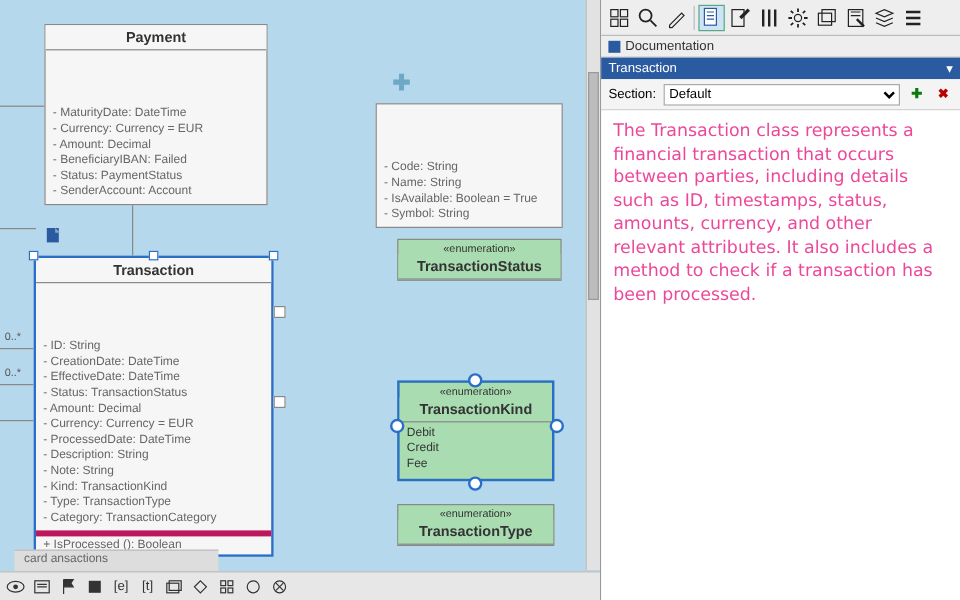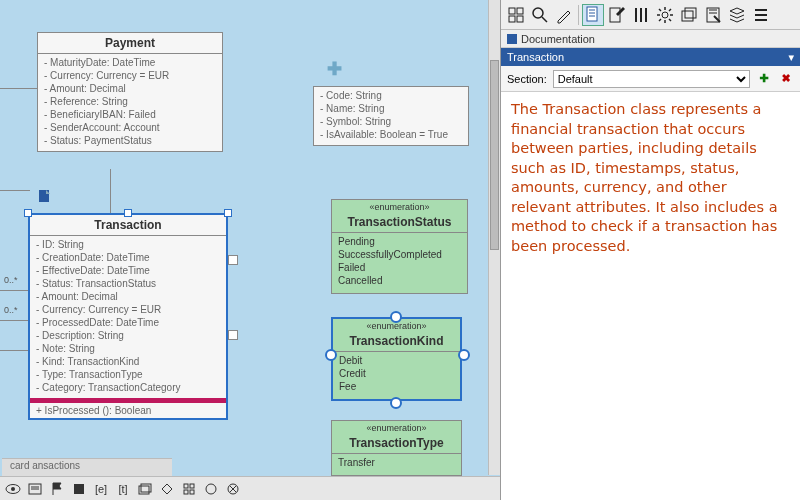--- a/index.html
+++ b/index.html
@@ -2,50 +2,50 @@
 <html><head>
 <meta charset="utf-8">
 <style>
   * { box-sizing: border-box; margin: 0; padding: 0; font-family: Arial, sans-serif; }
   html, body { width: 800px; height: 500px; overflow: hidden; background: #e8e8e8; }
   .root { display: flex; width: 800px; height: 500px; }
   .canvas-area { position: relative; width: 500px; height: 500px; background: #b5d8ed; overflow: hidden; }
   .canvas-inner { position: absolute; left: 0; top: 0; width: 500px; height: 475px; }
   .uml-box { position: absolute; background: #f6f6f6; border: 1px solid #888; font-size: 10px; color: #666; box-shadow: 0 0 0 0; }
   .uml-head { background: #f6f6f6; border-bottom: 1px solid #888; text-align: center; font-weight: bold; color: #333; padding: 3px 4px; font-size: 12px; }
-  .uml-body { padding: 2px 6px 4px 6px; }
+  .uml-body { padding: 2px 6px 4px 6px; margin-top: 44px; }
   .uml-body div { white-space: nowrap; padding: 1px 0; }
   .uml-method { border-top: 5px solid #be185d; padding: 2px 6px; }
   .enum { background: #a9dcb0; }
   .enum .uml-head { background: #a9dcb0; }
   .enum .stereo { font-size: 9px; text-align: center; color: #333; padding-top: 2px; }
   .enum-body { padding: 2px 6px 6px 6px; color: #333; }
   .enum-body div { padding: 1px 0; }
   .sel { border: 2px solid #2a6fc7; }
   .handle { position: absolute; width: 8px; height: 8px; background: #fff; border: 1px solid #2a6fc7; }
   .connector { position: absolute; background: #888; }
   .port { position: absolute; width: 10px; height: 10px; border: 1px solid #888; background: #fff; }
   .blue-circle { position: absolute; width: 12px; height: 12px; border: 2px solid #2a6fc7; border-radius: 50%; background: #fff; }
   .plus-icon { position: absolute; color: #6fa8c7; font-size: 18px; font-weight: bold; }
   .note-icon { position: absolute; width: 14px; height: 14px; }
   .note-icon svg { width: 14px; height: 14px; }
   .bottom-strip { position: absolute; left: 0; bottom: 0; width: 500px; height: 24px; background: #e7e7e7; border-top: 1px solid #bbb; display: flex; align-items: center; gap: 4px; padding: 0 4px; }
   .bottom-strip .tool { width: 18px; height: 16px; display: flex; align-items: center; justify-content: center; color: #333; font-size: 11px; }
-  .tab-strip { position: absolute; left: 2px; bottom: 24px; height: 18px; background: #ddd; font-size: 10px; color: #666; padding: 1px 8px; border-top: 1px solid #bbb; width: 170px; }
+  .tab-strip { position: absolute; left: 12px; bottom: 24px; height: 18px; background: #ddd; font-size: 10px; color: #666; padding: 1px 8px; border-top: 1px solid #bbb; width: 170px; }
   .right { width: 300px; height: 500px; background: #eee; display: flex; flex-direction: column; border-left: 1px solid #999; }
   .icon-bar { height: 30px; background: #eee; display: flex; align-items: center; gap: 2px; padding: 2px 4px; border-bottom: 1px solid #bbb; }
   .icon-bar .ib { width: 22px; height: 22px; display: flex; align-items: center; justify-content: center; }
   .icon-bar .sep { width: 1px; height: 20px; background: #bbb; margin: 0 1px; }
   .doc-title-row { height: 18px; background: #eee; display: flex; align-items: center; font-size: 11px; padding: 0 6px; border-bottom: 1px solid #ccc; color: #333; }
   .doc-title-row .blue-sq { width: 10px; height: 10px; background: #2a5aa0; margin-right: 4px; }
   .entity-bar { height: 18px; background: #2a5aa0; color: #fff; display: flex; align-items: center; padding: 0 6px; font-size: 11px; justify-content: space-between; }
   .section-row { height: 26px; display: flex; align-items: center; padding: 0 6px; gap: 6px; font-size: 11px; background: #f4f4f4; border-bottom: 1px solid #ccc; }
   .section-row select { flex: 1; font-size: 11px; height: 18px; border: 1px solid #aaa; background: #fff; }
   .section-row .btn { width: 16px; height: 16px; display: flex; align-items: center; justify-content: center; font-weight: bold; }
-  .doc-body { flex: 1; padding: 8px 10px; font-size: 14.5px; line-height: 1.35; color: #c2410c; background: #fff; font-family: "Segoe UI", "DejaVu Sans", Arial, sans-serif; }
+  .doc-body { flex: 1; padding: 8px 10px; font-size: 14.5px; line-height: 1.35; color: #ec4899; background: #fff; font-family: "Segoe UI", "DejaVu Sans", Arial, sans-serif; }
   .mult { position: absolute; font-size: 9px; color: #555; }
   .vscroll { position: absolute; right: 0; top: 0; width: 12px; height: 475px; background: #e2e2e2; border-left: 1px solid #bbb; }
   .vscroll .thumb { position: absolute; left: 1px; width: 9px; background: #bcbcbc; border: 1px solid #999; top: 60px; height: 190px; }
   svg { display: block; }
 </style>
 </head>
 <body>
 
 <div class="root">
 
@@ -56,48 +56,47 @@
       <div class="connector" style="left:0;top:290px;width:28px;height:1px"></div>
       <div class="connector" style="left:0;top:320px;width:28px;height:1px"></div>
       <div class="connector" style="left:0;top:350px;width:28px;height:1px"></div>
       <div class="connector" style="left:225;top:200px;width:1px;height:0"></div>
       <div class="connector" style="left:110px;top:169px;width:1px;height:44px"></div>
       <div class="connector" style="left:223;top:88px;width:90px;height:1px"></div>
 
       <div class="mult" style="left:4px;top:275px">0..*</div>
       <div class="mult" style="left:4px;top:305px">0..*</div>
 
-      <div class="uml-box" style="left:37px;top:32px;width:186px">
+      <div class="uml-box" style="left:37px;top:20px;width:186px">
         <div class="uml-head">Payment</div>
         <div class="uml-body">
           <div>- MaturityDate: DateTime</div>
           <div>- Currency: Currency = EUR</div>
           <div>- Amount: Decimal</div>
-          <div>- Reference: String</div>
           <div>- BeneficiaryIBAN: Failed</div>
+          <div>- Status: PaymentStatus</div>
           <div>- SenderAccount: Account</div>
-          <div>- Status: PaymentStatus</div>
         </div>
       </div>
 
       <div class="note-icon" style="left:38px;top:189px">
         <svg viewBox="0 0 14 14">
             <rect x="1" y="1" width="10" height="12" fill="#2a5aa0"></rect>
             <path d="M8 1 L12 5 L8 5 Z" fill="#8ab"></path>
           </svg>
       </div>
 
       <div class="plus-icon" style="left:327px;top:58px">✚</div>
 
       <div class="uml-box" style="left:313px;top:86px;width:156px">
         <div class="uml-body">
           <div>- Code: String</div>
           <div>- Name: String</div>
+          <div>- IsAvailable: Boolean = True</div>
           <div>- Symbol: String</div>
-          <div>- IsAvailable: Boolean = True</div>
         </div>
       </div>
 
       <div class="uml-box sel" style="left:28px;top:213px;width:200px">
         <div class="uml-head">Transaction</div>
         <div class="uml-body">
           <div>- ID: String</div>
           <div>- CreationDate: DateTime</div>
           <div>- EffectiveDate: DateTime</div>
           <div>- Status: TransactionStatus</div>
@@ -117,48 +116,39 @@
 
       <div class="handle" style="left:24px;top:209px"></div>
       <div class="handle" style="left:124px;top:209px"></div>
       <div class="handle" style="left:224px;top:209px"></div>
       <div class="port" style="left:228px;top:255px"></div>
       <div class="port" style="left:228px;top:330px"></div>
 
       <div class="uml-box enum" style="left:331px;top:199px;width:137px">
         <div class="stereo">«enumeration»</div>
         <div class="uml-head" style="border-top:none">TransactionStatus</div>
-        <div class="enum-body">
-          <div>Pending</div>
-          <div>SuccessfullyCompleted</div>
-          <div>Failed</div>
-          <div>Cancelled</div>
-        </div>
       </div>
 
       <div class="uml-box enum sel" style="left:331px;top:317px;width:131px">
         <div class="stereo">«enumeration»</div>
         <div class="uml-head" style="border-top:none">TransactionKind</div>
         <div class="enum-body">
           <div>Debit</div>
           <div>Credit</div>
           <div>Fee</div>
         </div>
       </div>
       <div class="blue-circle" style="left:325px;top:349px"></div>
       <div class="blue-circle" style="left:458px;top:349px"></div>
       <div class="blue-circle" style="left:390px;top:311px"></div>
       <div class="blue-circle" style="left:390px;top:397px"></div>
 
       <div class="uml-box enum" style="left:331px;top:420px;width:131px">
         <div class="stereo">«enumeration»</div>
         <div class="uml-head" style="border-top:none">TransactionType</div>
-        <div class="enum-body">
-          <div>Transfer</div>
-        </div>
       </div>
 
     </div>
 
     <div class="vscroll">
       <div class="thumb"></div>
     </div>
 
     <div class="tab-strip">
       <span>card   ansactions</span>

